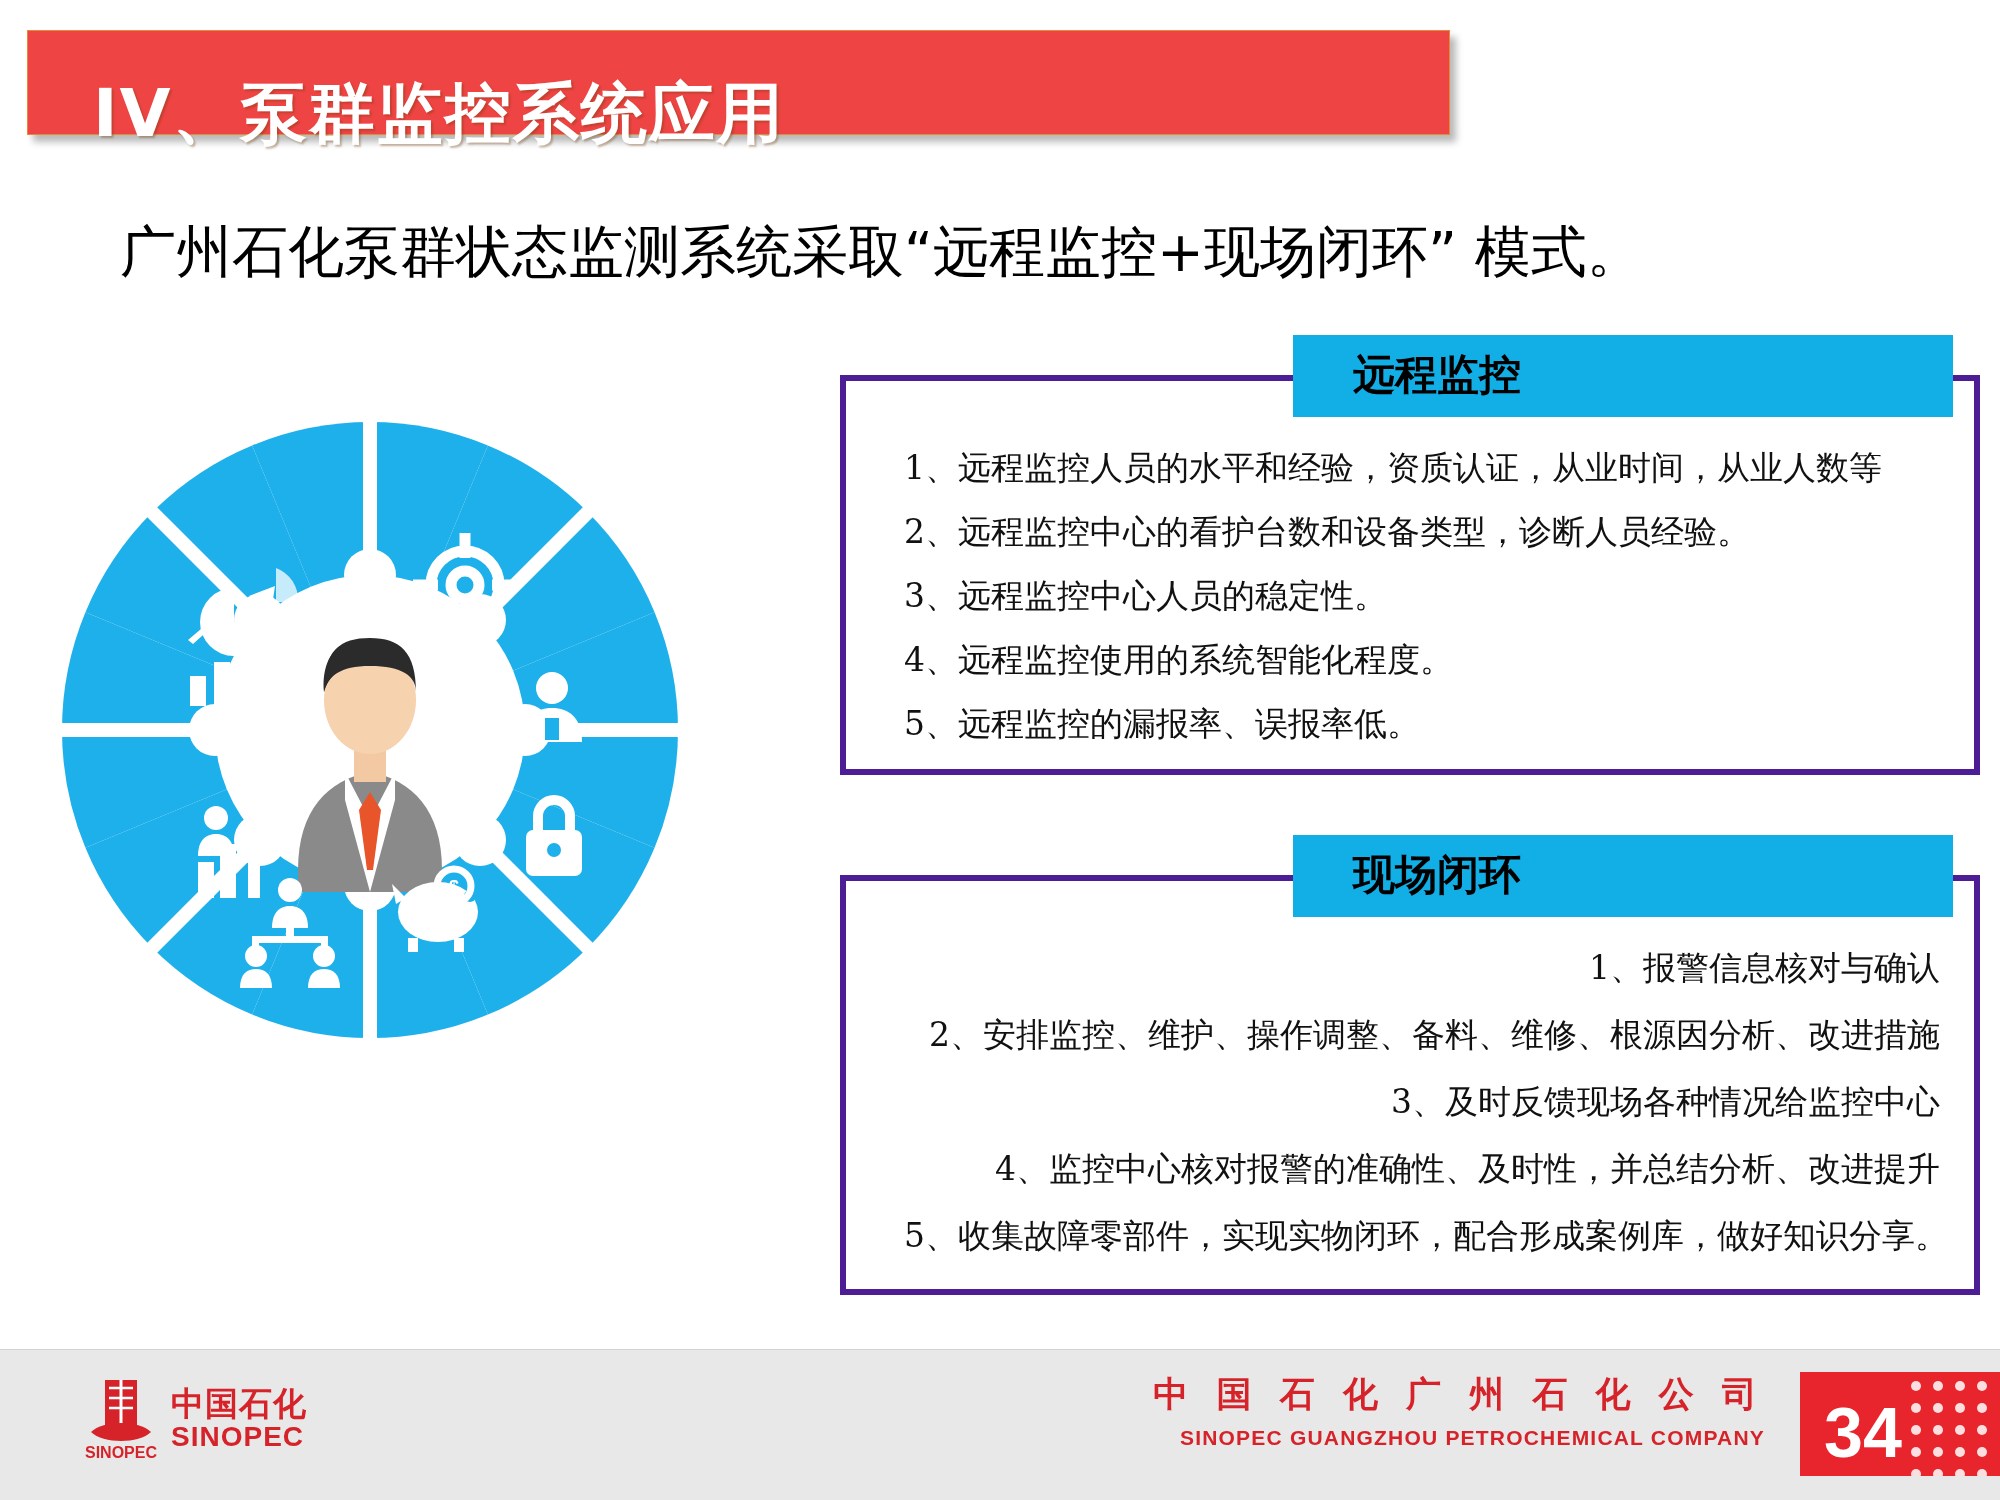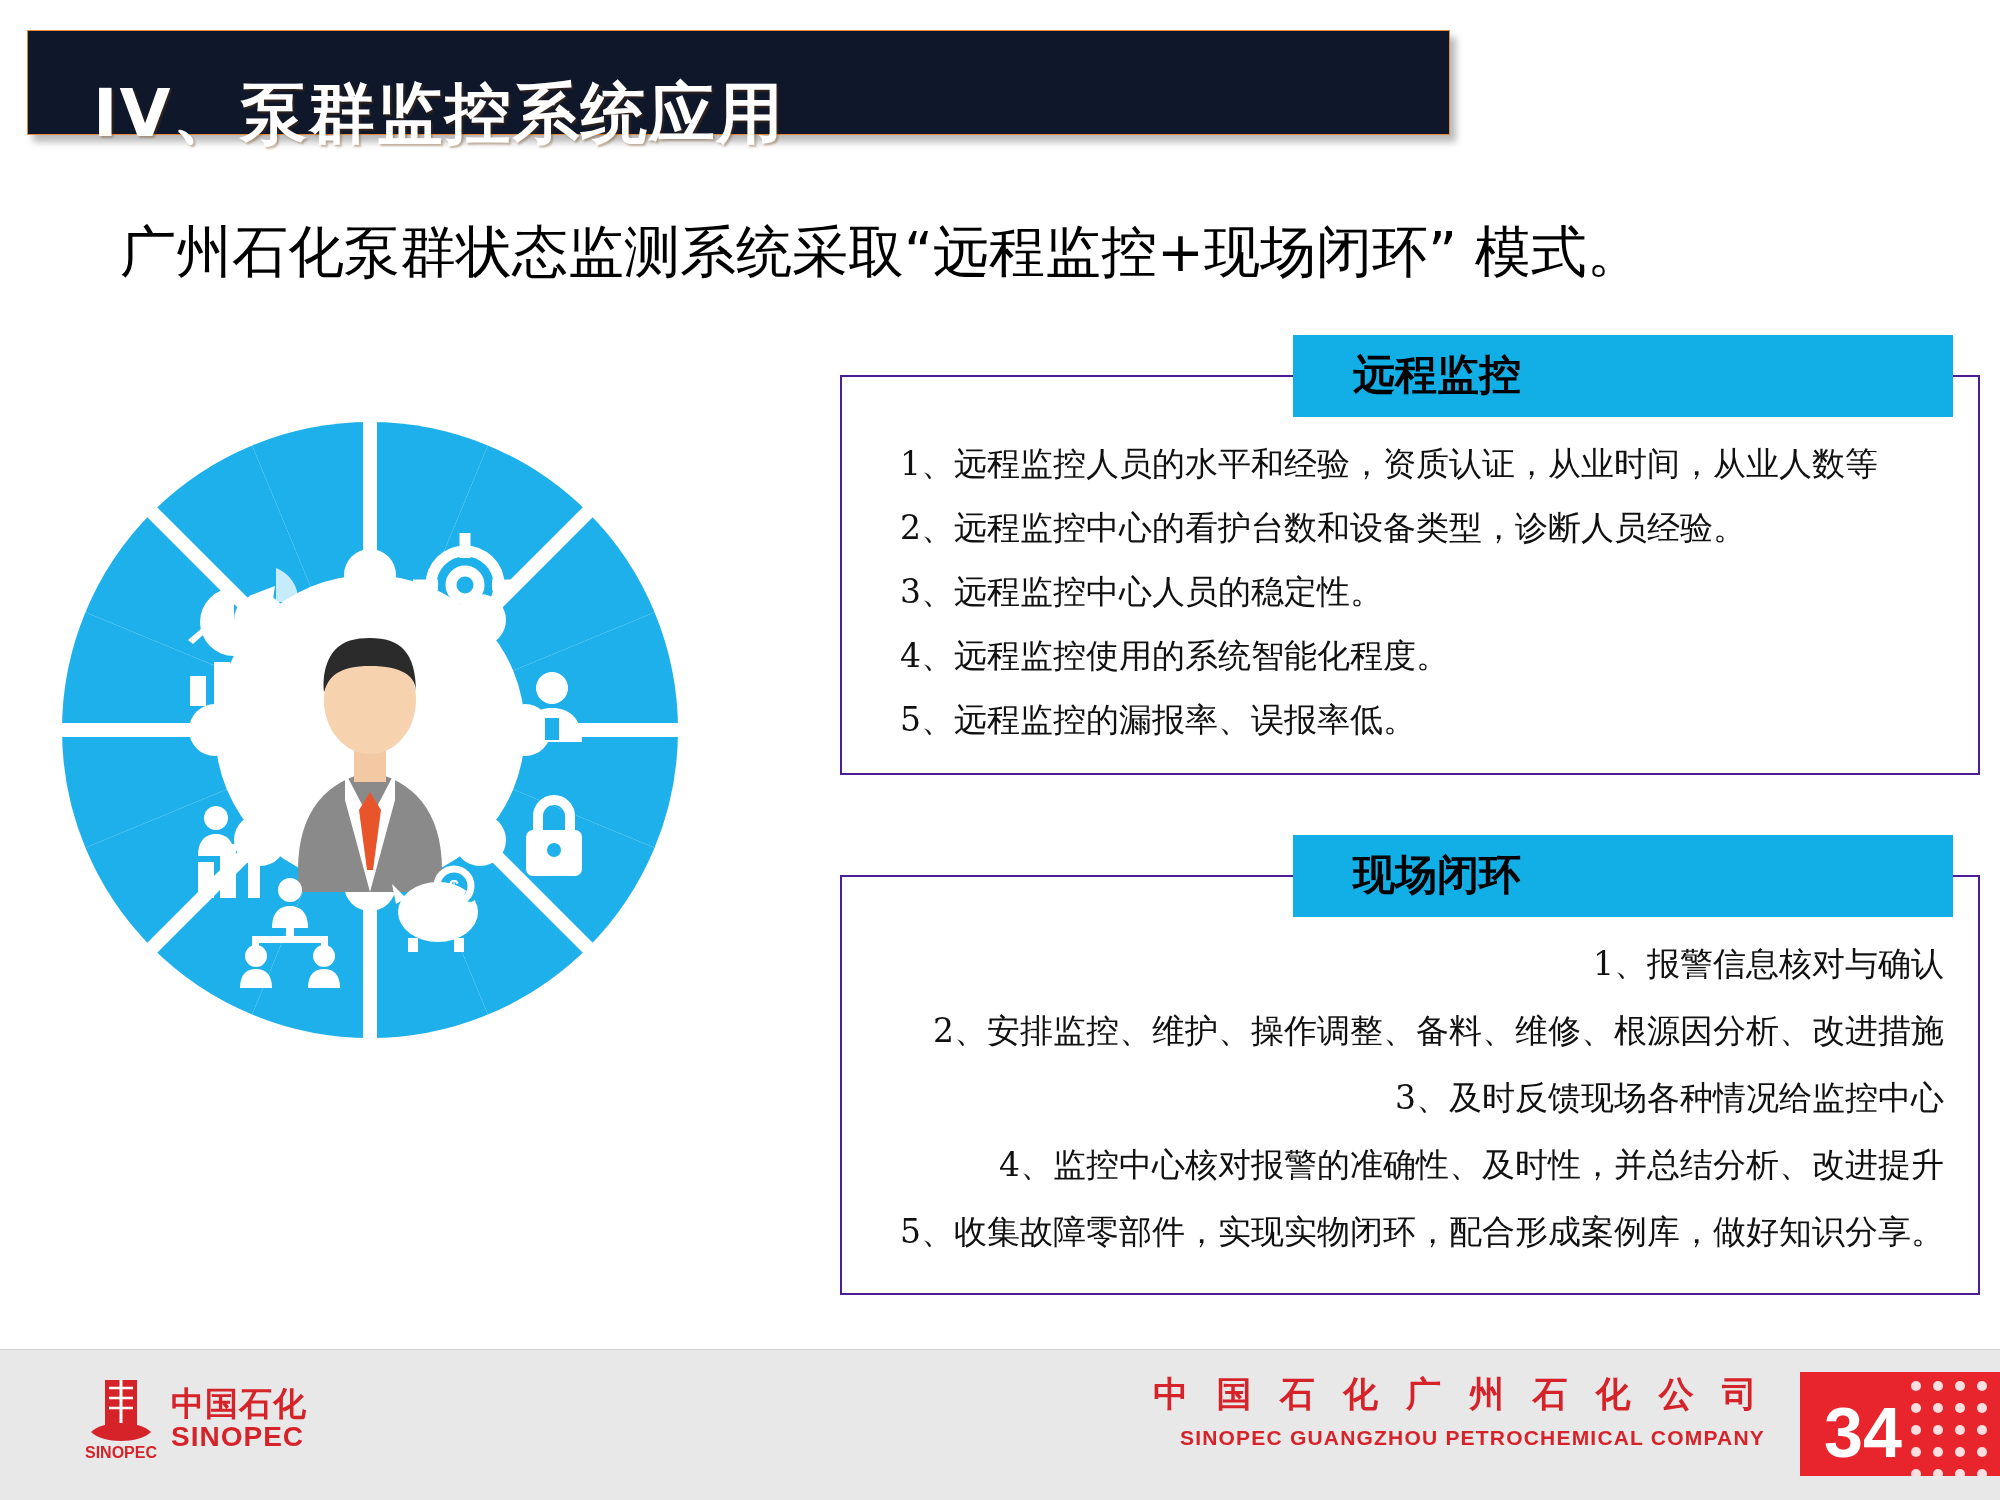--- a/index.html
+++ b/index.html
@@ -8,21 +8,21 @@
     background:#ffffff;
     font-family:"Liberation Sans","DejaVu Sans",sans-serif;
     overflow:hidden;
     position:relative;
   }
   .slide{position:absolute;inset:0;background:#fff;}
 
   
   .title-bar{
     position:absolute;left:27px;top:30px;width:1423px;height:105px;
-    background:#0f172a;
+    background:#ef4444;
     box-shadow:6px 7px 7px rgba(0,0,0,0.28);
     border:1px solid #e7893a;
     box-sizing:border-box;
   }
   .title-text{
     position:absolute;left:65px;top:50px;
     font-size:66px;font-weight:bold;color:#ffffff;
     letter-spacing:2px;
     font-family:"DejaVu Sans","Liberation Sans",sans-serif;
     line-height:1;
@@ -40,21 +40,21 @@
   }
 
   
   .wheel{position:absolute;left:40px;top:400px;width:660px;height:660px;}
   .wheel svg{display:block;}
 
   
   .panel{position:absolute;}
   .panel-box{
     position:absolute;left:0;top:40px;width:100%;
-    border:2px solid #4c1d95;box-sizing:border-box;background:#fff;
+    border:6px solid #4c1d95;box-sizing:border-box;background:#fff;
   }
   .panel-header{
     position:absolute;right:27px;top:0;
     background:#12AEE6;color:#000;
     font-size:42px;font-weight:bold;
     font-family:"DejaVu Sans","Liberation Sans",sans-serif;
     padding:12px 60px 14px 60px;
     z-index:5;white-space:nowrap;text-align:left;
     min-width:660px;box-sizing:border-box;
   }

